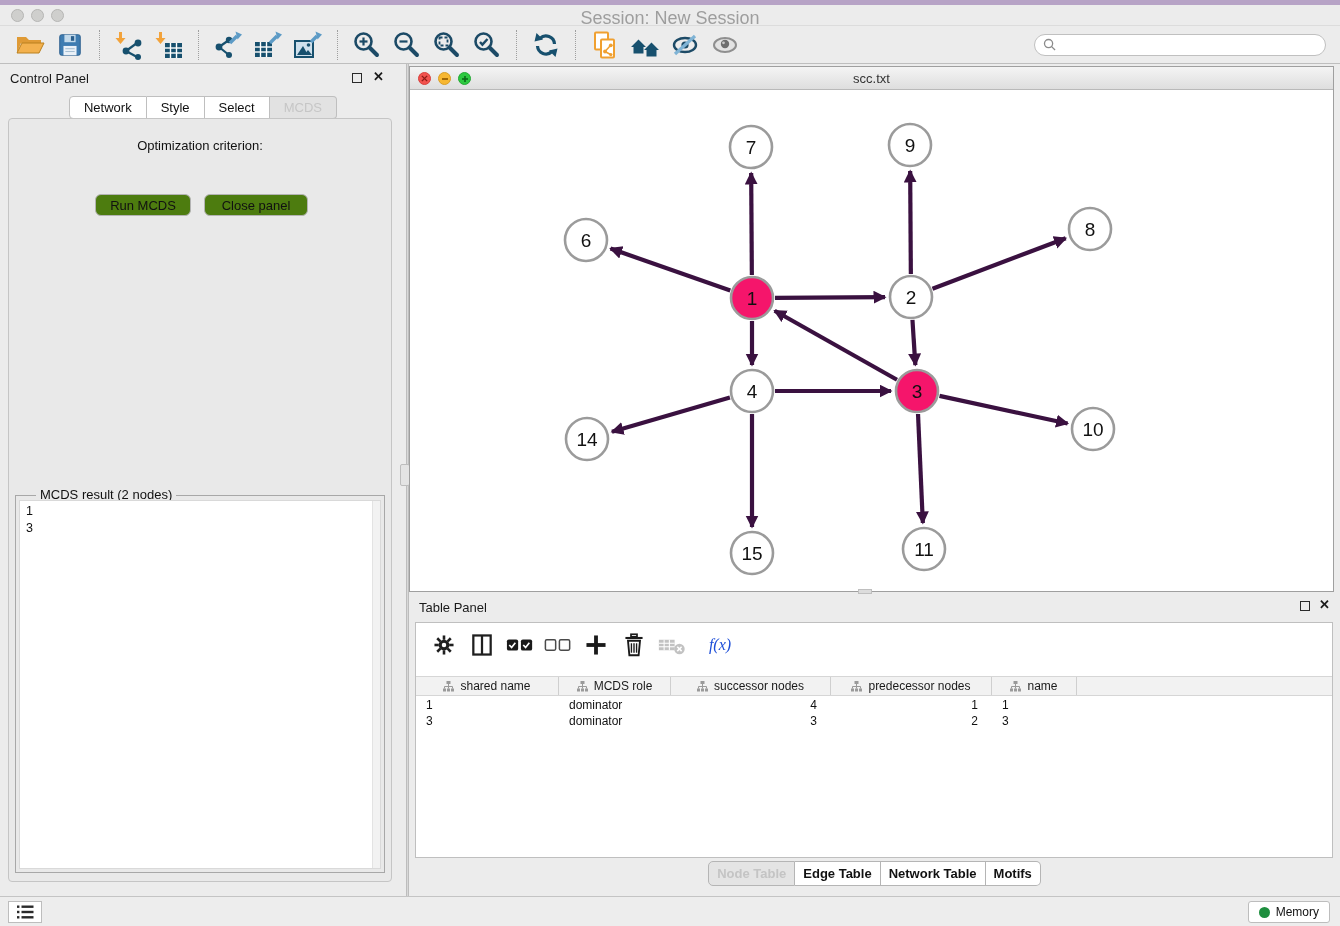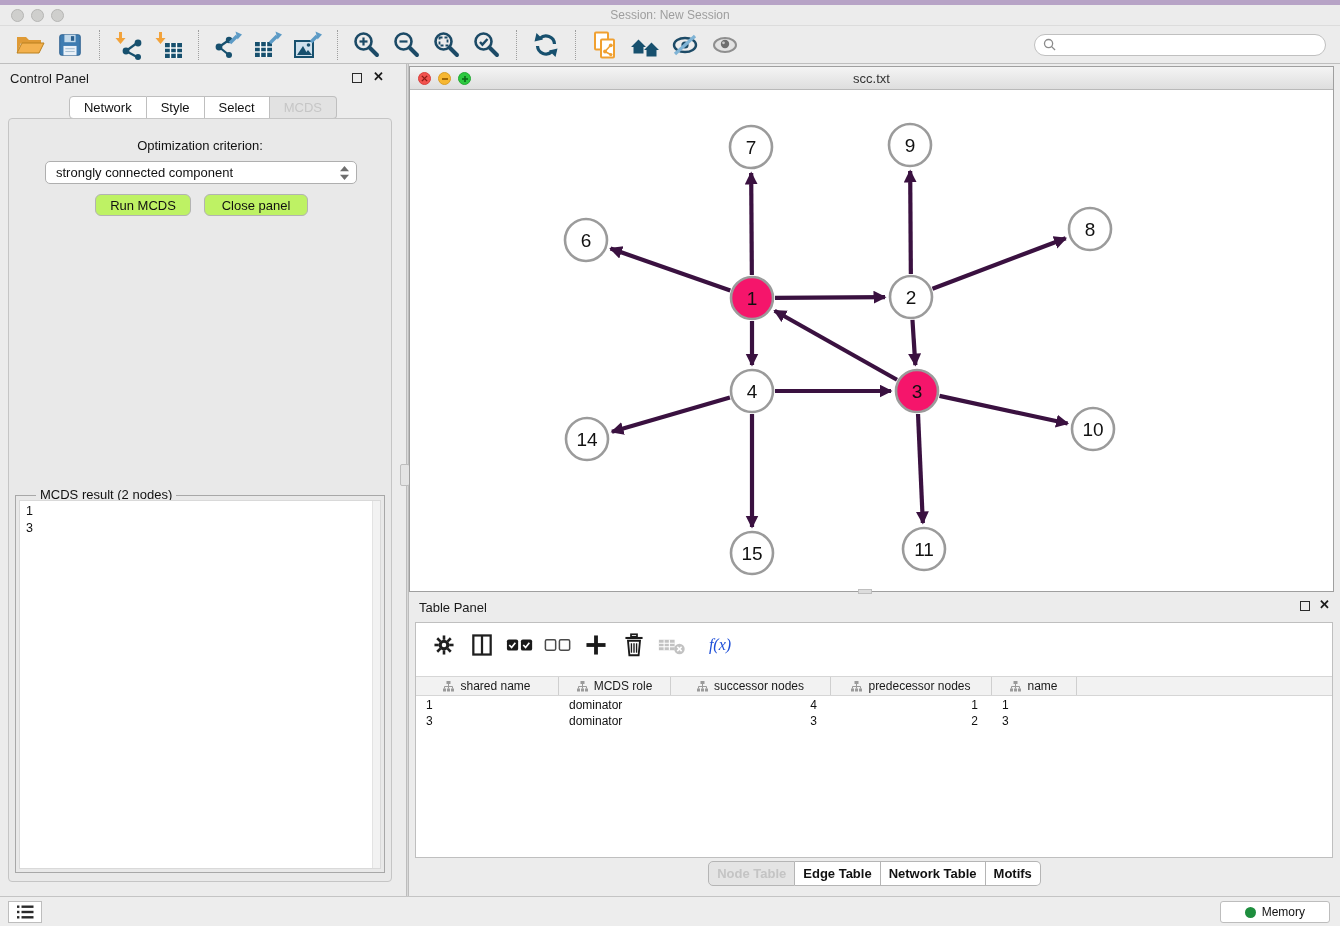--- a/index.html
+++ b/index.html
@@ -4,21 +4,21 @@
 <style>
   * { margin:0; padding:0; box-sizing:border-box; }
   html,body { width:1340px; height:926px; font-family:"Liberation Sans", sans-serif; background:#ECECEC; overflow:hidden; }
   .abs { position:absolute; }
   #app { position:relative; width:1340px; height:926px; background:#ECECEC; }
 
   
   #top-strip { left:0; top:0; width:1340px; height:5px; background:#B7A3C6; }
   #titlebar { left:0; top:5px; width:1340px; height:21px; background:#ECECEC; border-bottom:1px solid #DCDCDC; }
   .tl-dot { position:absolute; top:4px; width:13px; height:13px; border-radius:50%; background:#CFCFCD; border:1px solid #B6B6B4; }
-  #titlebar .title { position:absolute; left:0; right:0; top:3px; text-align:center; font-size:12px; color:#9E9E9E; }
+  #titlebar .title { position:absolute; left:0; right:0; top:3px; text-align:center; font-size:18px; color:#9E9E9E; }
 
   
   #toolbar { left:0; top:26px; width:1340px; height:38px; background:#ECECEC; border-bottom:1px solid #BEBEBE; display:flex; align-items:center; padding:0 10px; }
   .tbtn { width:34px; height:32px; display:flex; align-items:center; justify-content:center; margin:0 3px; }
   .tsep { width:1px; height:30px; border-left:1px dotted #9F9F9F; margin:0 9px; }
   #search-wrap { margin-left:auto; margin-right:4px; width:292px; height:22px; background:#fff; border:1px solid #C0C0C0; border-radius:12px; display:flex; align-items:center; padding:0 8px; }
   #search-wrap input { border:none; outline:none; flex:1; font-size:12px; margin-left:5px; background:transparent; }
 
   
   #control-panel { left:0; top:64px; width:406px; height:832px; background:#ECECEC; }
@@ -31,21 +31,21 @@
   .cp-tab { font-size:13px; padding:3px 14px; background:#fff; border:1px solid #BFBFBF; border-left:none; color:#111; }
   .cp-tab:first-child { border-left:1px solid #BFBFBF; border-radius:4px 0 0 4px; }
   .cp-tab:last-child { border-radius:0 4px 4px 0; }
   .cp-tab.active { background:#E2E2E2; color:#C6C6C6; }
   #cp-body { position:absolute; left:8px; top:54px; width:384px; height:764px; background:#E9E9E9; border:1px solid #C5C5C5; border-radius:4px; }
   #opt-label { position:absolute; left:0; top:19px; width:100%; text-align:center; font-size:13px; color:#111; }
   #criterion-select { position:absolute; left:36px; top:42px; width:312px; height:23px; background:#fff; border:1px solid #AFAFAF; border-radius:5px; display:flex; align-items:center; font-size:13px; padding-left:10px; color:#111; }
   #criterion-select .stepper { margin-left:auto; margin-right:6px; }
   #run-btn { position:absolute; left:86px; top:75px; width:96px; height:22px; }
   #close-btn { position:absolute; left:195px; top:75px; width:104px; height:22px; }
-  .mac-btn { background:#bef264; border:1px solid #B3B3B3; border-radius:6px; font-size:13px; color:#111; display:flex; align-items:center; justify-content:center; }
+  .mac-btn { background:#4d7c0f; border:1px solid #B3B3B3; border-radius:6px; font-size:13px; color:#111; display:flex; align-items:center; justify-content:center; }
   #result-group { position:absolute; left:6px; top:376px; width:370px; height:378px; border:1px solid #A8A8A8; }
   #result-legend { position:absolute; left:20px; top:-9px; background:#E9E9E9; padding:0 4px; font-size:13px; color:#111; }
   #result-area { position:absolute; left:3px; top:4px; right:3px; bottom:3px; background:#fff; border:1px solid #D9D9D9; font-size:12.5px; color:#111; padding:2px 6px; line-height:17px; }
   #result-scroll { position:absolute; right:0; top:0; bottom:0; width:8px; background:#F2F2F2; border-left:1px solid #E3E3E3; }
 
   
   #v-splitter { left:406px; top:64px; width:3px; height:832px; background:#D8D8D8; border-left:1px solid #BDBDBD; border-right:1px solid #BDBDBD; }
   #v-grip { left:400px; top:464px; width:10px; height:22px; background:#E4E4E4; border:1px solid #BDBDBD; border-radius:2px; }
 
   
@@ -77,21 +77,21 @@
   
   #bottom-tabs { left:409px; top:861px; width:931px; display:flex; justify-content:center; }
   .seg-tab { font-size:13px; font-weight:bold; padding:4px 8px; background:#fff; border:1px solid #B5B5B5; border-left:none; color:#111; }
   .seg-tab:first-child { border-left:1px solid #B5B5B5; border-radius:5px 0 0 5px; }
   .seg-tab:last-child { border-radius:0 5px 5px 0; }
   .seg-tab.active { background:#E4E4E4; color:#C4C4C4; }
 
   
   #statusbar { left:0; top:896px; width:1340px; height:30px; background:#EDEDED; border-top:1px solid #C4C4C4; }
   #list-btn { position:absolute; left:8px; top:4px; width:34px; height:22px; background:#fff; border:1px solid #BDBDBD; display:flex; align-items:center; justify-content:center; }
-  #memory-btn { position:absolute; right:10px; top:4px; height:22px; padding:0 24px; background:#fff; border:1px solid #BDBDBD; border-radius:3px; display:flex; align-items:center; gap:6px; font-size:12px; color:#111; }
+  #memory-btn { position:absolute; right:10px; top:4px; height:22px; padding:0 10px; background:#fff; border:1px solid #BDBDBD; border-radius:3px; display:flex; align-items:center; gap:6px; font-size:12px; color:#111; }
   #memory-dot { width:11px; height:11px; border-radius:50%; background:#1E8E3E; }
 </style>
 </head>
 <body>
 
 <div id="app">
 
   <div id="top-strip" class="abs"></div>
 
   <div id="titlebar" class="abs">
@@ -269,27 +269,20 @@
       <span id="cp-close" class="win-close">✕</span>
     </div>
     <div id="cp-tabs">
         <div class="cp-tab">Network</div>
         <div class="cp-tab">Style</div>
         <div class="cp-tab">Select</div>
         <div class="cp-tab active">MCDS</div>
       </div>
     <div id="cp-body">
       <div id="opt-label">Optimization criterion:</div>
-      <div id="criterion-select">
-        <span>strongly connected component</span>
-        <svg class="stepper" width="11" height="16" viewBox="0 0 11 16">
-            <polygon points="5.5,1 10,6.2 1,6.2" fill="#6E6E6E"></polygon>
-            <polygon points="5.5,15 10,9.8 1,9.8" fill="#6E6E6E"></polygon>
-          </svg>
-      </div>
       <div id="run-btn" class="mac-btn">Run MCDS</div>
       <div id="close-btn" class="mac-btn">Close panel</div>
       <div id="result-group">
         <span id="result-legend">MCDS result (2 nodes)</span>
         <div id="result-area">
           <div id="result-lines">
               <div>1</div>
               <div>3</div>
             </div>
           <div id="result-scroll"></div>

